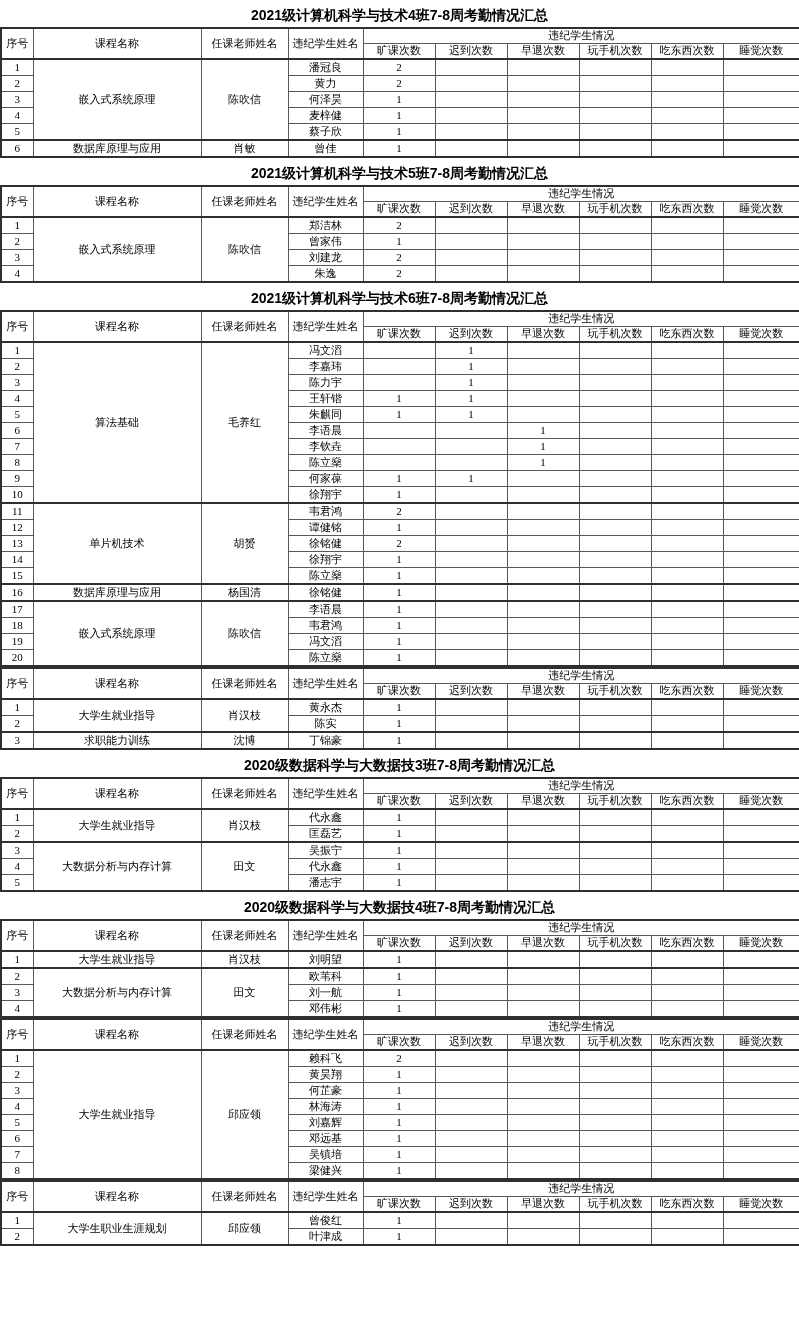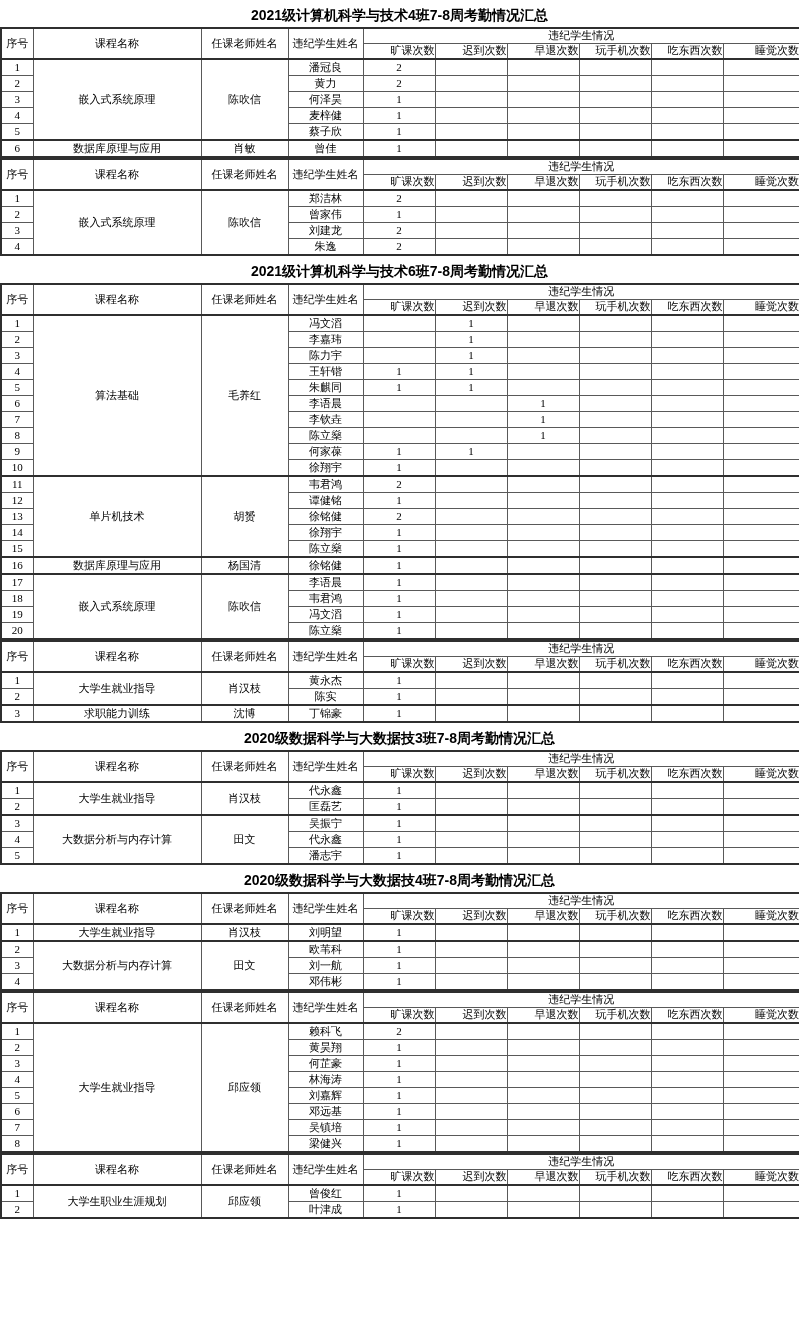--- a/index.html
+++ b/index.html
@@ -26,21 +26,21 @@
     border:2px solid var(--border-strong);
   }
   th,td{
     border:1px solid var(--border);
     padding:0;text-align:center;vertical-align:middle;
     overflow:hidden;white-space:nowrap;
   }
   thead th{
     font-size:11px;font-weight:normal;height:14px;line-height:14px;
   }
-  thead tr.vio-row th{height:14px;text-align:right;}
+  thead tr.vio-row th{height:14px;}
   thead{border-bottom:2px solid var(--border-strong);font-family:Liberation Mono, monospace;}
   tbody td{font-size:11px;height:15px;line-height:15px;}
   td.num{font-family:"Liberation Serif",serif;font-size:11px;}
   tr.group-start td{border-top:2px solid var(--border-strong);}
   col.c-seq{width:32px;}
   col.c-course{width:168px;}
   col.c-teacher{width:87px;}
   col.c-student{width:75px;}
   col.c-v{width:72px;}
   col.c-v-last{width:77px;}
@@ -143,20 +143,21 @@
             <td class="num"></td>
             <td class="num"></td>
             <td class="num"></td>
             <td class="num"></td>
             <td class="num"></td>
           </tr>
         </tbody>
       </table>
     </div>
     <div class="section">
+      <div class="tbl-title">2021级计算机科学与技术5班7-8周考勤情况汇总</div>
       <table>
         <colgroup>
           <col class="c-seq">
           <col class="c-course">
           <col class="c-teacher">
           <col class="c-student">
           <col class="c-v">
           <col class="c-v">
           <col class="c-v">
           <col class="c-v">

